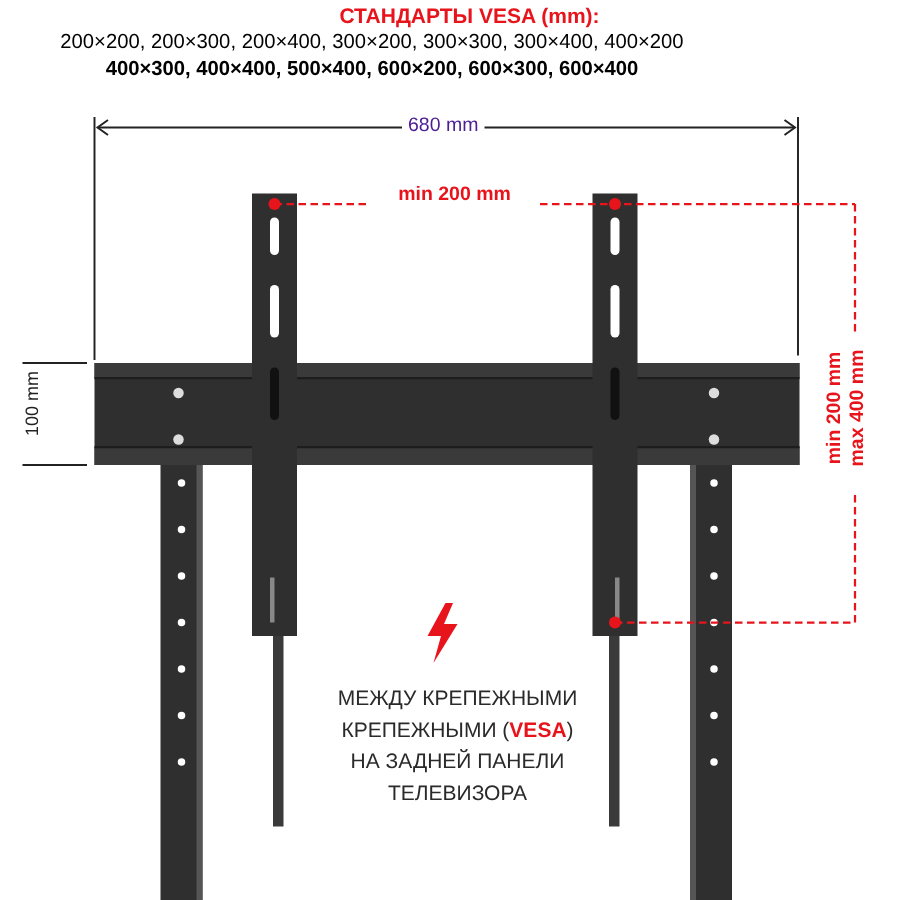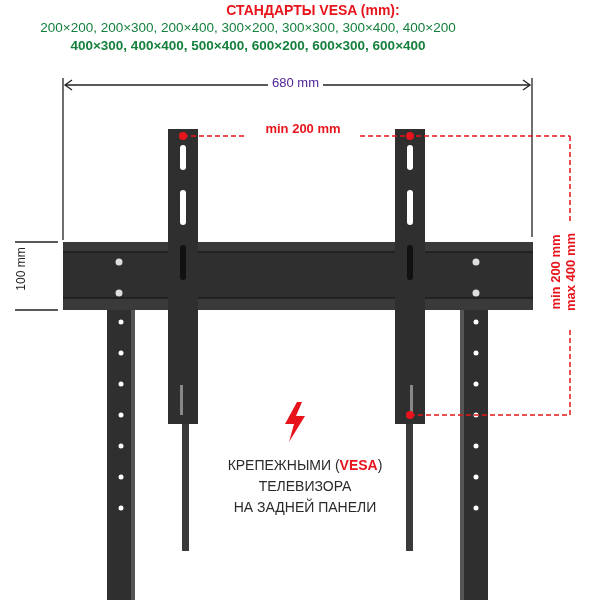--- a/index.html
+++ b/index.html
@@ -1,18 +1,18 @@
 <!DOCTYPE html>
 <html><head>
 <meta charset="utf-8">
 <style>
   html, body { margin:0; padding:0; background:#ffffff; }
   body { width:600px; height:600px; position:relative; overflow:hidden; font-family:"Liberation Sans", sans-serif; }
   .title { position:absolute; top:2px; left:0; width:600px; text-align:center; color:#e8141c; font-weight:bold; font-size:14px;margin-left:13px; }
-  .std { position:absolute; left:0; width:496px; text-align:center; color:#15803d; font-size:13.5px; }
+  .std { position:absolute; left:0; width:496px; text-align:center; color:#000000; font-size:13.5px; }
   .std1 { top:20px; }
   .std2 { top:38px;font-weight:bold; }
   svg.diagram { position:absolute; left:0; top:0; }
   .lbl { position:absolute; white-space:nowrap; }
   .w680 { top:75px; left:268px; font-size:13px; color:#4c1d95; background:#fff; padding:0 4px; }
   .hmin { top:121px; left:248px; width:110px; text-align:center; color:#e8141c; font-size:13px; font-weight:bold; line-height:15px; }
   .h100 { top:262px; left:-4px; font-size:12px; color:#222; transform:rotate(-90deg); transform-origin:center; width:50px; text-align:center; }
   .vmin { top:257px; left:518px; width:90px; text-align:center; color:#e8141c; font-size:13px; font-weight:bold; line-height:15px; transform:rotate(-90deg); background:#fff; }
   .instr { position:absolute; top:455px; left:195px; width:220px; text-align:center; color:#2a2a2a; font-size:14px; line-height:21px; text-transform:none; }
   .instr .vesa { color:#e8141c;font-weight:bold; }
@@ -123,16 +123,17 @@
 <div class="lbl hmin">
   <div>min 200 mm</div>
 </div>
 <div class="lbl h100">100 mm</div>
 <div class="lbl vmin">
   <div>min 200 mm</div>
   <div>max 400 mm</div>
 </div>
 
 <div class="instr">
+  <div>МЕЖДУ КРЕПЕЖНЫМИ</div>
   <div><span>КРЕПЕЖНЫМИ (</span><span class="vesa">VESA</span><span>)</span></div>
+  <div>НА ЗАДНЕЙ ПАНЕЛИ</div>
   <div>ТЕЛЕВИЗОРА</div>
-  <div>НА ЗАДНЕЙ ПАНЕЛИ</div>
 </div>
 
 </body></html>

